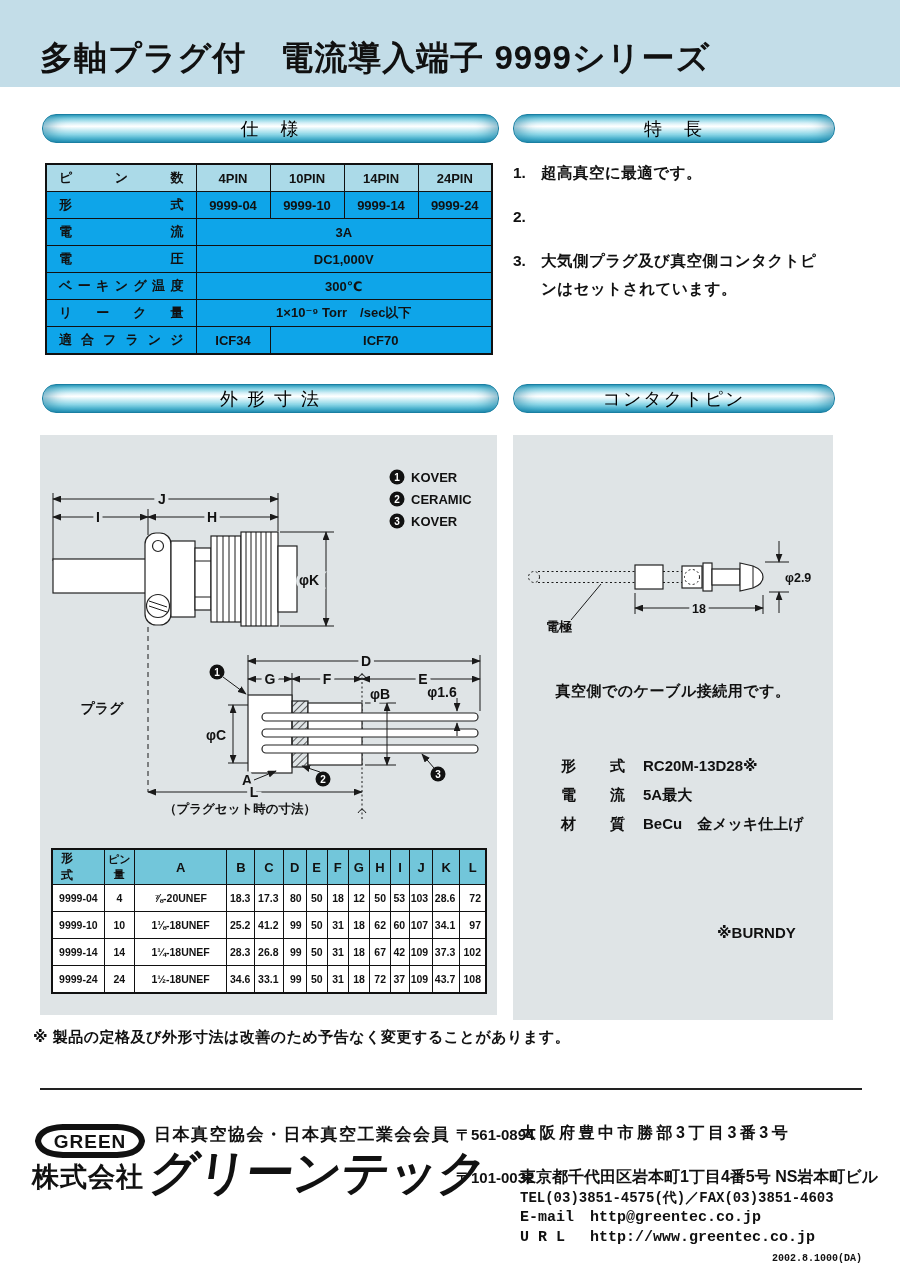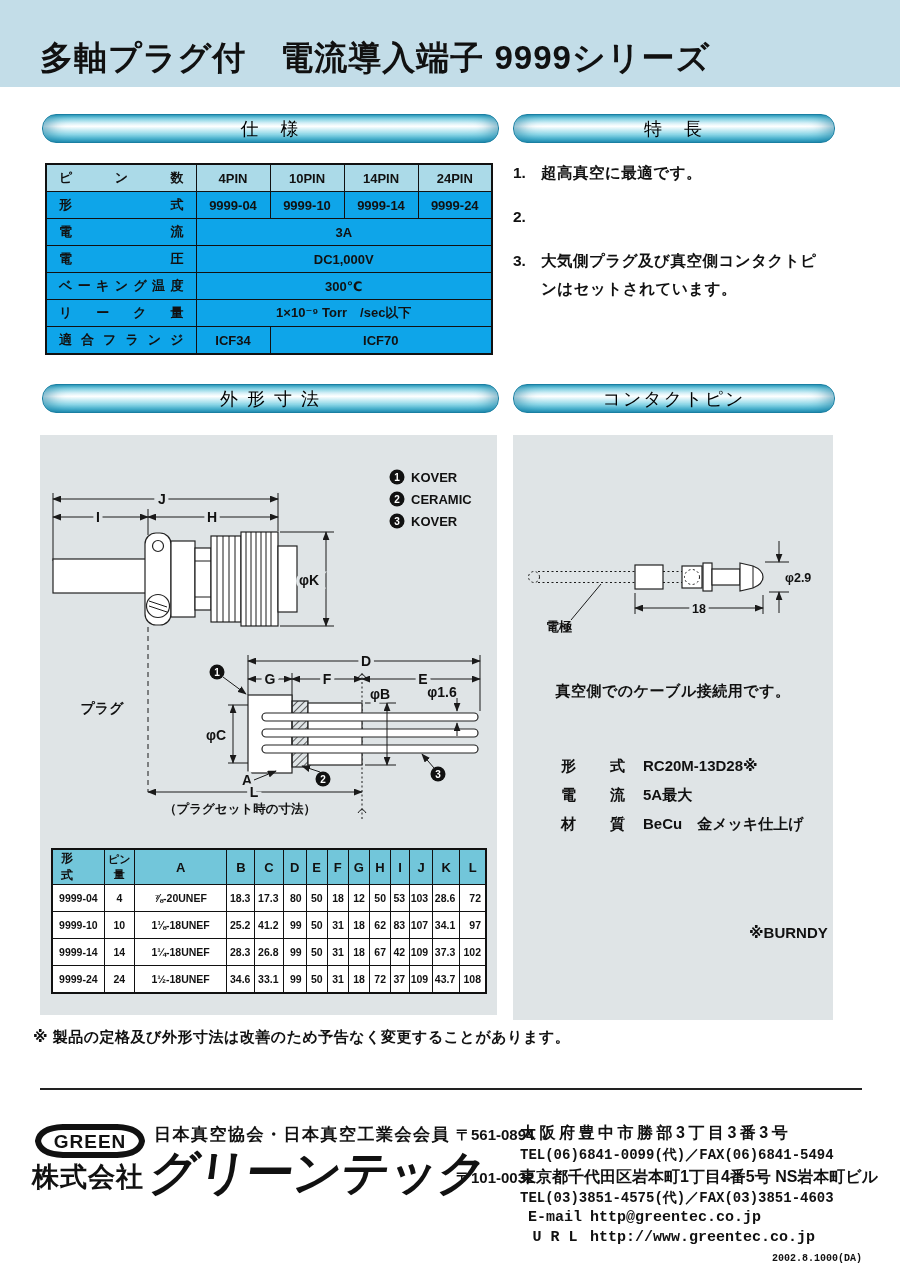--- a/index.html
+++ b/index.html
@@ -47,41 +47,41 @@
   .dim-table tr.hdr td.mlbl{text-align:justify;text-align-last:justify;padding:0 8px;font-size:12px;}
   .dim-table td.num{text-align:right;padding-right:4px;}
   .dim-table td.model{font-size:10.5px;font-weight:bold;}
 
   
   .cp-note{position:absolute;left:0;top:247px;width:320px;text-align:center;
            font-size:15px;font-weight:600;letter-spacing:.5px;}
   .cp-specs{position:absolute;left:48px;top:322px;}
   .cp-row{display:flex;margin-bottom:10px;font-size:15px;font-weight:600;}
   .cp-lbl{display:inline-block;width:64px;text-align:justify;text-align-last:justify;margin-right:18px;flex:none;}
-  .cp-burndy{position:absolute;left:204px;top:489px;font-size:15px;font-weight:bold;margin-left:32px;}
+  .cp-burndy{position:absolute;left:204px;top:489px;font-size:15px;font-weight:bold;}
 
   
   .note{position:absolute;left:33px;top:1028px;font-size:15px;font-weight:600;letter-spacing:.5px;}
   .rule{position:absolute;left:40px;top:1088px;width:822px;height:2px;background:#222;}
 
   
   .green-badge{position:absolute;left:33px;top:1120px;}
   .kk{position:absolute;left:32px;top:1159px;font-size:27px;font-weight:800;letter-spacing:1px;}
   .member{position:absolute;left:154px;top:1123px;font-size:17px;font-weight:700;letter-spacing:1.5px;}
   .cname{position:absolute;left:150px;top:1141px;font-size:48px;font-weight:900;
          transform:skewX(-8deg);letter-spacing:-1px;}
   .postal1{position:absolute;left:456px;top:1126px;font-size:15px;font-weight:bold;}
   .addr1{position:absolute;left:520px;top:1123px;font-size:16px;font-weight:bold;letter-spacing:3.5px;}
   .tel1{position:absolute;left:520px;top:1146px;font-size:14px;font-weight:bold;}
   .postal2{position:absolute;left:456px;top:1169px;font-size:15px;font-weight:bold;}
   .addr2{position:absolute;left:520px;top:1167px;font-size:16px;font-weight:bold;}
   .tel2{position:absolute;left:520px;top:1189px;font-size:14px;font-weight:bold;}
   .email{position:absolute;left:520px;top:1209px;font-size:15px;font-weight:bold;}
   .url{position:absolute;left:520px;top:1229px;font-size:15px;font-weight:bold;}
-  .email b,.url b{display:inline-block;width:70px;font-weight:bold;text-align:center;}
+  .email b,.url b{display:inline-block;width:70px;font-weight:bold;}
   .pcode{position:absolute;left:700px;top:1253px;width:162px;text-align:right;font-size:10px;font-weight:bold;}
 
   
   svg{display:block;}
   .ln{stroke:#1a1a1a;stroke-width:1;fill:none;}
   .shp{stroke:#222;stroke-width:1.2;fill:#fff;}
   .dsh{stroke:#1a1a1a;stroke-width:1;fill:none;stroke-dasharray:5 4;}
   .dot{stroke:#1a1a1a;stroke-width:1;fill:none;stroke-dasharray:2 2.5;}
   .svgt{font-weight:bold;font-size:14px;fill:#111;stroke:#dfe4e6;stroke-width:7;paint-order:stroke;
         font-family:"Liberation Sans","DejaVu Sans",sans-serif;}
@@ -346,21 +346,21 @@
         <td class="model">9999-10</td>
             <td>10</td>
             <td>1⅛-18UNEF</td>
             <td class="num">25.2</td>
             <td class="num">41.2</td>
             <td class="num">99</td>
             <td class="num">50</td>
             <td class="num">31</td>
             <td class="num">18</td>
             <td class="num">62</td>
-            <td class="num">83</td>
+            <td class="num">60</td>
             <td class="num">107</td>
             <td class="num">34.1</td>
             <td class="num">97</td>
       </tr>
       <tr>
         <td class="model">9999-14</td>
             <td>14</td>
             <td>1¼-18UNEF</td>
             <td class="num">28.3</td>
             <td class="num">26.8</td>
@@ -458,21 +458,20 @@
       <path d="M5,21 Q7,8 30,7 L84,7 Q107,8 109,21 Q107,34 84,35 L30,35 Q7,34 5,21 Z" fill="#fff" stroke="#111" stroke-width="6"></path>
       <text x="57" y="28" text-anchor="middle" style="font-family:'Liberation Sans','DejaVu Sans',sans-serif;font-size:19px;font-weight:900;letter-spacing:1px;fill:#111">GREEN</text>
     </svg>
   </div>
   <div class="kk">株式会社</div>
   <div class="member">日本真空協会・日本真空工業会会員</div>
   <div class="cname">グリーンテック</div>
 
   <div class="postal1">〒561-0894</div>
   <div class="addr1">大阪府豊中市勝部3丁目3番3号</div>
-  <div class="tel1 mono">TEL(06)6841-0099(代)／FAX(06)6841-5494</div>
   <div class="postal2">〒101-0032</div>
   <div class="addr2">東京都千代田区岩本町1丁目4番5号 NS岩本町ビル</div>
   <div class="tel2 mono">TEL(03)3851-4575(代)／FAX(03)3851-4603</div>
   <div class="email mono"><b>E-mail</b><span>http@greentec.co.jp</span></div>
   <div class="url mono"><b>U R L</b><span>http://www.greentec.co.jp</span></div>
   <div class="pcode mono">2002.8.1000(DA)</div>
 
 </div>
 
 </body></html>

